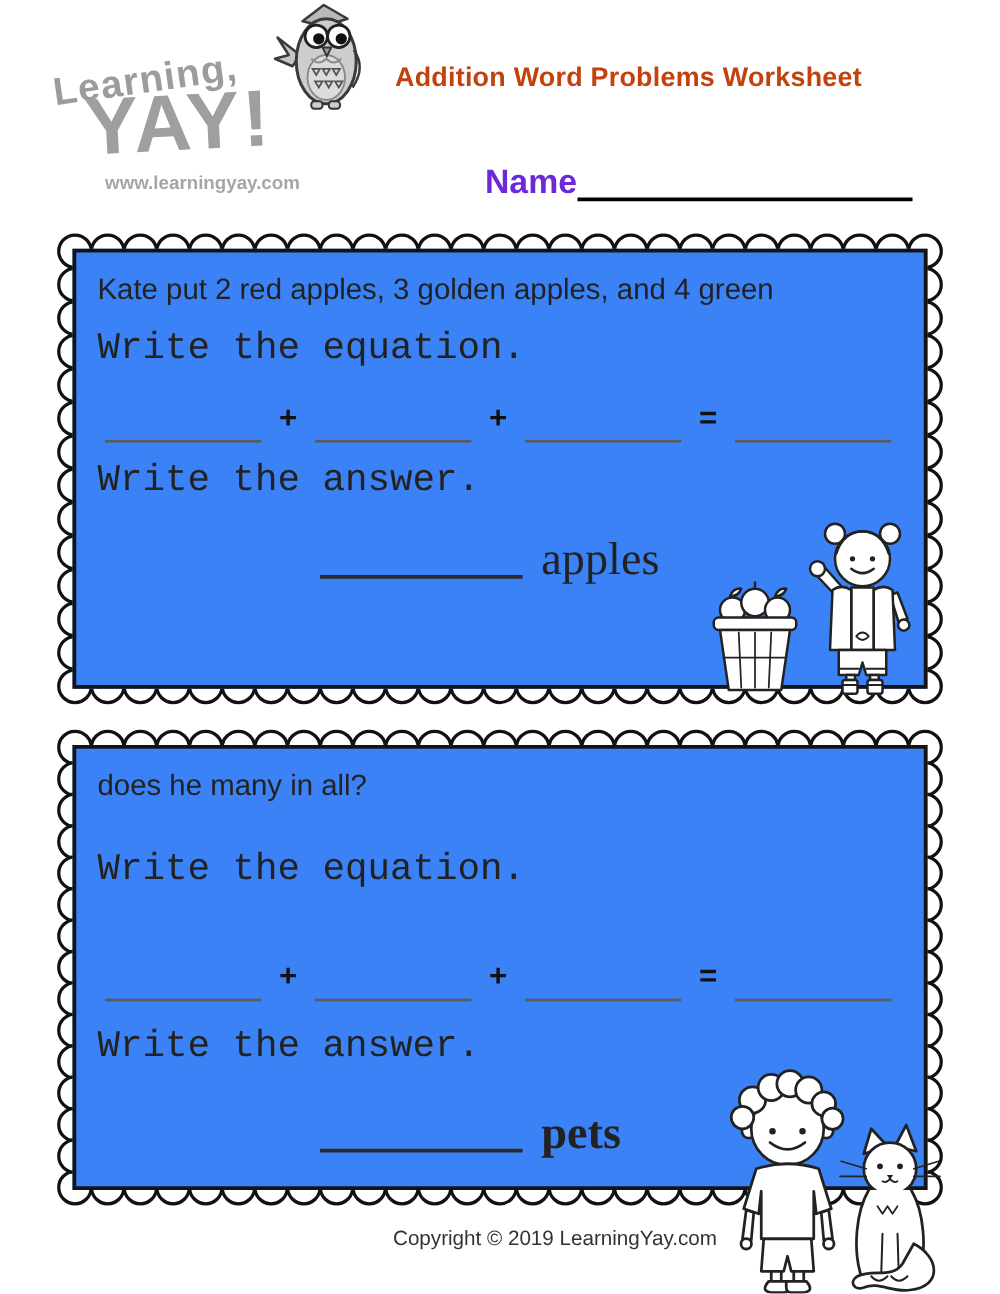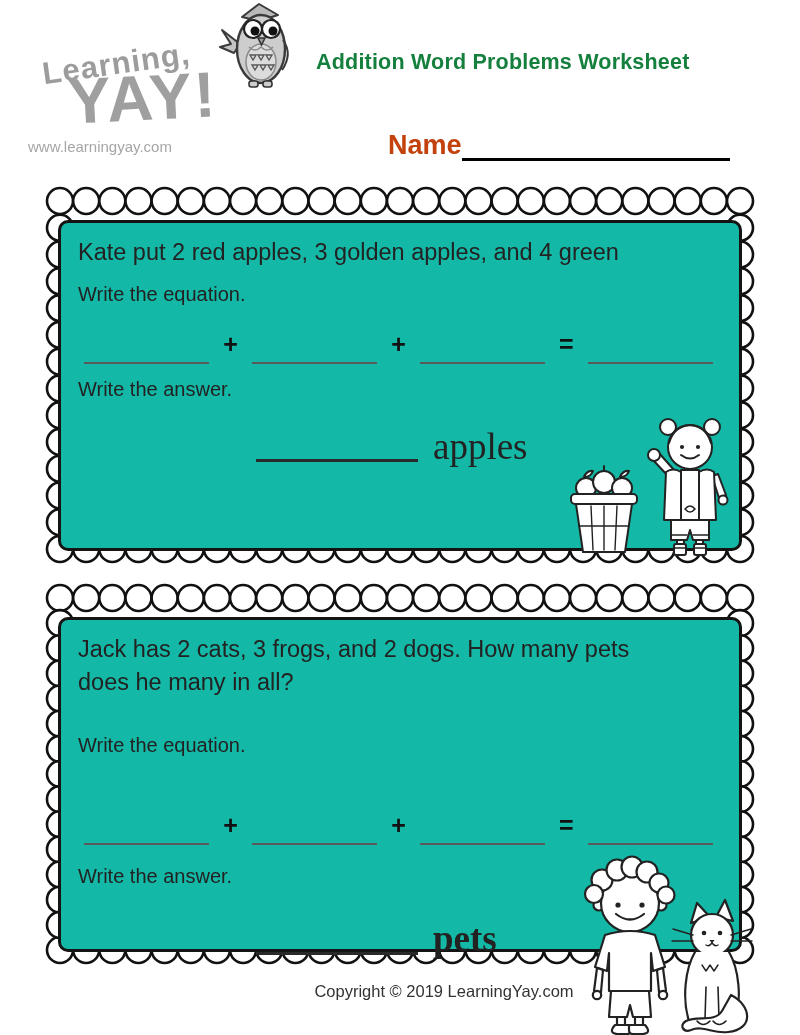--- a/index.html
+++ b/index.html
@@ -10,38 +10,38 @@
   
   .logo{position:absolute;left:28px;top:4px;width:268px;height:162px;}
   .brand-top{
     position:absolute;left:14px;top:42px;font-size:31px;font-weight:bold;color:#9c9c9c;
     transform:rotate(-8deg);letter-spacing:1px;white-space:nowrap;
   }
   .brand-bottom{
     position:absolute;left:40px;top:62px;font-size:64px;font-weight:bold;color:#9f9f9f;
     transform:rotate(-3deg);letter-spacing:2px;line-height:1;white-space:nowrap;
   }
-  .website{position:absolute;left:0;width:100%;top:134px;text-align:left;font-size:15px;color:#a6a6a6;}
+  .website{position:absolute;left:0;width:100%;top:134px;text-align:center;font-size:15px;color:#a6a6a6;font-weight:bold;}
   .owl{position:absolute;right:-6px;top:-2px;}
   
-  .title{position:absolute;left:316px;top:50px;font-size:21.5px;font-weight:bold;letter-spacing:.2px;color:#15803d;}
+  .title{position:absolute;left:316px;top:50px;font-size:21.5px;font-weight:bold;letter-spacing:.2px;color:#c2410c;}
   .name-row{position:absolute;left:388px;top:128px;display:flex;align-items:flex-end;}
-  .name-label{font-size:27px;font-weight:bold;color:#c2410c;line-height:1.1;}
+  .name-label{font-size:27px;font-weight:bold;color:#6d28d9;line-height:1.1;}
   .name-line{width:268px;height:30px;border-bottom:3.5px solid #000;}
   
   .card{position:absolute;left:45px;width:710px;}
   .card1{top:186px;height:378px;}
   .card2{top:583px;height:382px;}
   .scallops{position:absolute;inset:0;z-index:0;}
   .card-inner{
-    position:absolute;inset:13px;background:#14b8a6;border:3.2px solid #141414;border-radius:10px;
-    padding:13px 20px 0 17px;box-sizing:border-box;z-index:1;margin-top:21px;
+    position:absolute;inset:13px;background:#3b82f6;border:3.2px solid #141414;border-radius:0;
+    padding:13px 20px 0 17px;box-sizing:border-box;z-index:1;
   }
   .problem-line{font-size:23.5px;line-height:1.42;color:#222;}
-  .script-label{font-family:Liberation Sans, sans-serif;font-size:20px;color:#222;margin-top:14px;}
+  .script-label{font-family:Liberation Mono, monospace;font-size:30px;color:#222;margin-top:14px;}
   .card2 .script-label.eq{margin-top:34px;}
   .card2 .script-label.ans{margin-top:20px;}
   .eq-row{display:flex;align-items:flex-end;margin-top:26px;padding:0 6px;}
   .card2 .eq-row{margin-top:56px;}
   .blank{flex:1;height:24px;border-bottom:2.6px solid #5a5a5a;}
   .op{font-size:25px;font-weight:bold;color:#111;padding:0 14px 7px;line-height:1;}
   .answer-row{display:flex;align-items:flex-end;margin-left:178px;margin-top:26px;}
   .card2 .answer-row{margin-top:32px;font-weight:bold;}
   .answer-blank{width:162px;height:32px;border-bottom:3px solid #2a2a2a;}
   .answer-unit{font-family:"Liberation Serif","DejaVu Serif",serif;font-size:37px;line-height:.85;margin-left:15px;color:#222;}
@@ -319,21 +319,20 @@
         <circle cx="15" cy="266.42857142857144" r="13" fill="#fff" stroke="#111" stroke-width="2.6"></circle>
         <circle cx="695" cy="266.42857142857144" r="13" fill="#fff" stroke="#111" stroke-width="2.6"></circle>
         <circle cx="15" cy="291.57142857142856" r="13" fill="#fff" stroke="#111" stroke-width="2.6"></circle>
         <circle cx="695" cy="291.57142857142856" r="13" fill="#fff" stroke="#111" stroke-width="2.6"></circle>
         <circle cx="15" cy="316.7142857142857" r="13" fill="#fff" stroke="#111" stroke-width="2.6"></circle>
         <circle cx="695" cy="316.7142857142857" r="13" fill="#fff" stroke="#111" stroke-width="2.6"></circle>
         <circle cx="15" cy="341.85714285714283" r="13" fill="#fff" stroke="#111" stroke-width="2.6"></circle>
         <circle cx="695" cy="341.85714285714283" r="13" fill="#fff" stroke="#111" stroke-width="2.6"></circle>
       </svg>
     <div class="card-inner">
-      <div class="problem-line">Jack has 2 cats, 3 frogs, and 2 dogs. How many pets</div>
       <div class="problem-line">does he many in all?</div>
       <div class="script-label eq">Write the equation.</div>
       <div class="eq-row">
         <span class="blank"></span>
         <span class="op">+</span>
         <span class="blank"></span>
         <span class="op">+</span>
         <span class="blank"></span>
         <span class="op">=</span>
         <span class="blank"></span>

